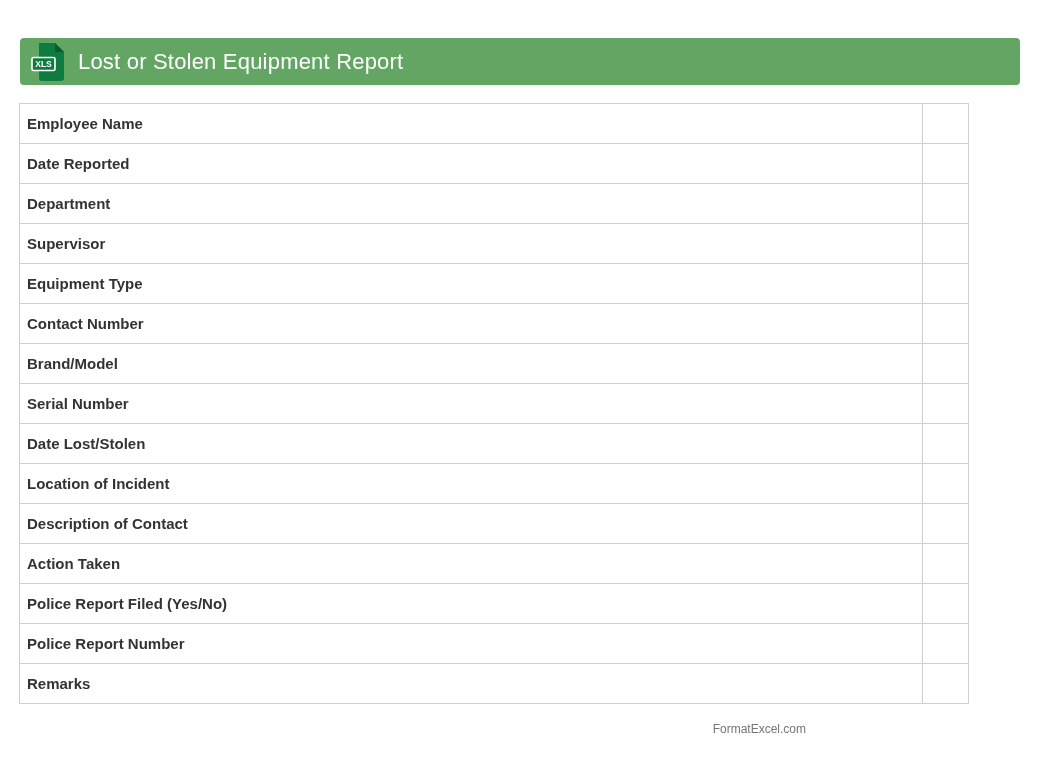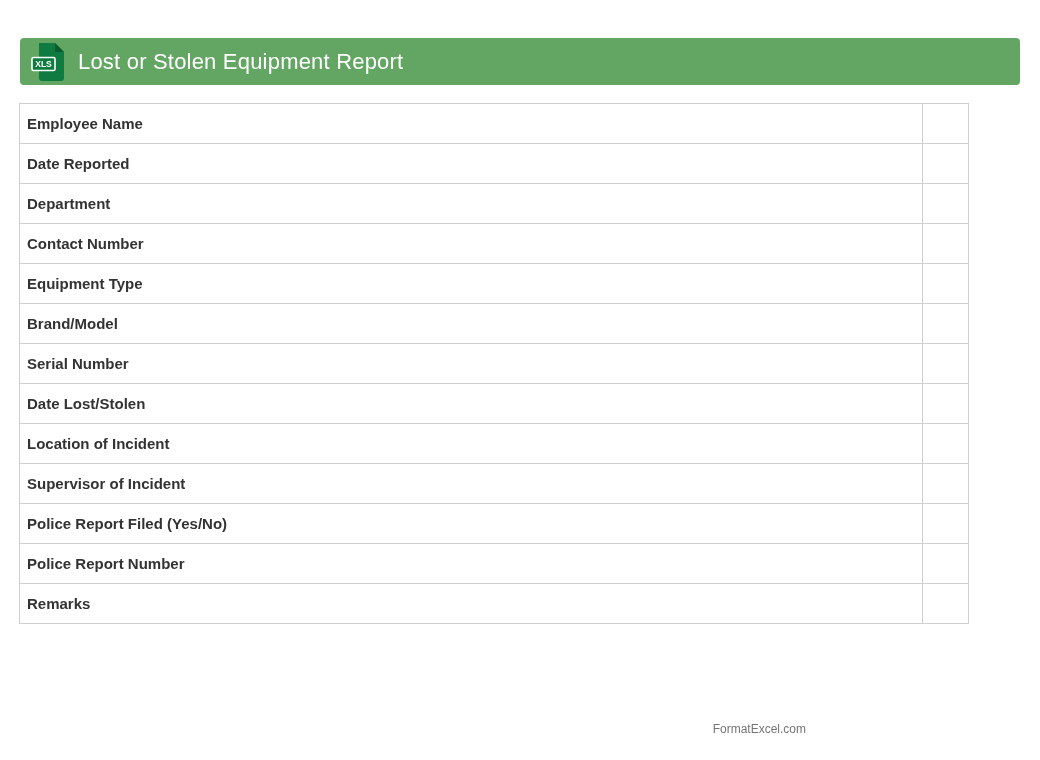--- a/index.html
+++ b/index.html
@@ -98,45 +98,53 @@
       </tr>
       <tr>
         <td class="label-cell">Date Reported</td>
         <td class="value-cell"></td>
       </tr>
       <tr>
         <td class="label-cell">Department</td>
         <td class="value-cell"></td>
       </tr>
       <tr>
-        <td class="label-cell">Contact Number</td>
+        <td class="label-cell">Supervisor</td>
         <td class="value-cell"></td>
       </tr>
       <tr>
         <td class="label-cell">Equipment Type</td>
+        <td class="value-cell"></td>
+      </tr>
+      <tr>
+        <td class="label-cell">Contact Number</td>
         <td class="value-cell"></td>
       </tr>
       <tr>
         <td class="label-cell">Brand/Model</td>
         <td class="value-cell"></td>
       </tr>
       <tr>
         <td class="label-cell">Serial Number</td>
         <td class="value-cell"></td>
       </tr>
       <tr>
         <td class="label-cell">Date Lost/Stolen</td>
         <td class="value-cell"></td>
       </tr>
       <tr>
         <td class="label-cell">Location of Incident</td>
         <td class="value-cell"></td>
       </tr>
       <tr>
-        <td class="label-cell">Supervisor of Incident</td>
+        <td class="label-cell">Description of Contact</td>
+        <td class="value-cell"></td>
+      </tr>
+      <tr>
+        <td class="label-cell">Action Taken</td>
         <td class="value-cell"></td>
       </tr>
       <tr>
         <td class="label-cell">Police Report Filed (Yes/No)</td>
         <td class="value-cell"></td>
       </tr>
       <tr>
         <td class="label-cell">Police Report Number</td>
         <td class="value-cell"></td>
       </tr>

